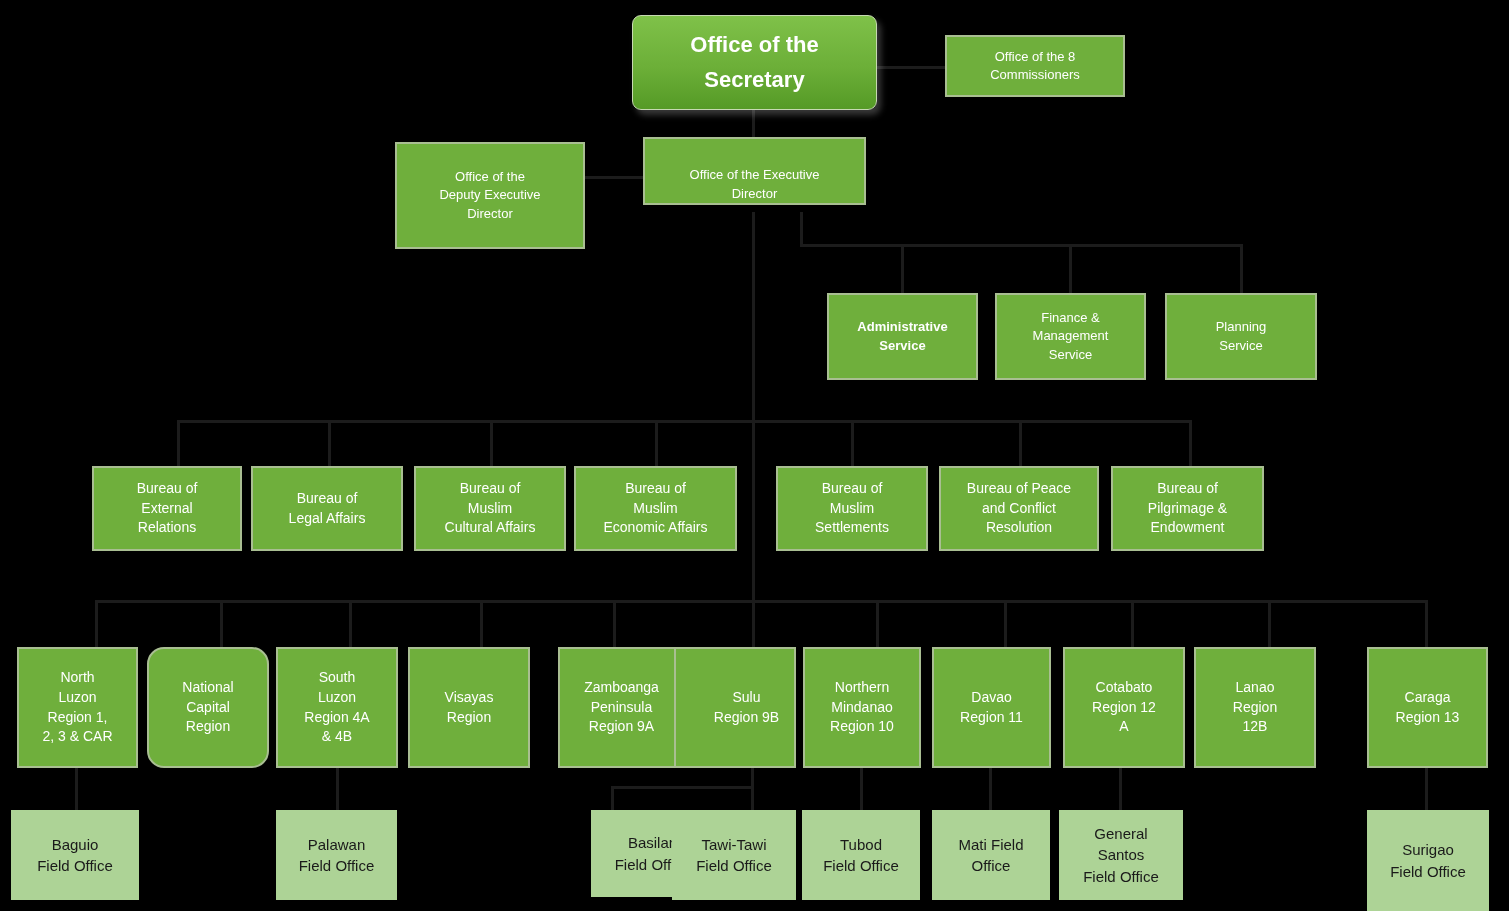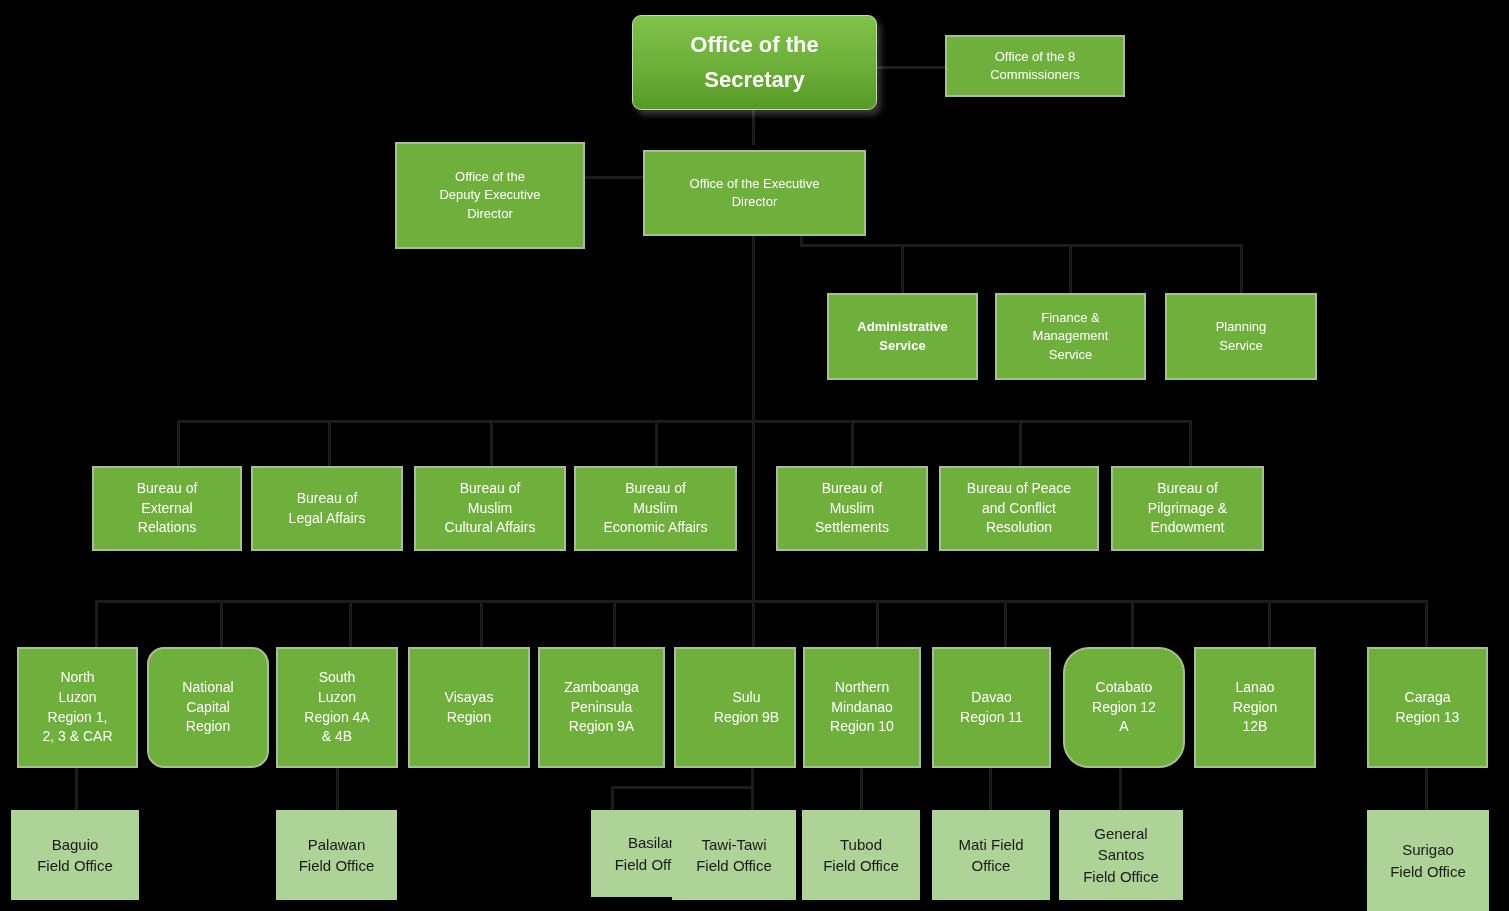--- a/index.html
+++ b/index.html
@@ -110,21 +110,21 @@
   <div class="box root" style="left:632px;top:15px;width:245px;height:95px;">
     <span class="lbl">Office of the
 Secretary</span>
   </div>
 
   <div class="box node" style="left:945px;top:35px;width:180px;height:62px;">
     <span class="lbl">Office of the 8
 Commissioners</span>
   </div>
 
-  <div class="box node" style="left:643px;top:150px;width:223px;height:86px;">
+  <div class="box node" style="left:643px;top:137px;width:223px;height:68px;align-items:flex-end;">
     <span class="lbl">Office of the Executive
 Director</span>
   </div>
 
   <div class="box node" style="left:395px;top:142px;width:190px;height:107px;">
     <span class="lbl">Office of the
 Deputy Executive
 Director</span>
   </div>
 
@@ -191,39 +191,39 @@
   <div class="box node small" style="left:276px;top:647px;width:122px;height:121px;">
     <span class="lbl">South
 Luzon
 Region 4A
 &amp; 4B</span>
   </div>
   <div class="box node small" style="left:408px;top:647px;width:122px;height:121px;">
     <span class="lbl">Visayas
 Region</span>
   </div>
-  <div class="box node small" style="left:538px;top:647px;width:127px;height:121px;">
+  <div class="box node small" style="left:558px;top:647px;width:127px;height:121px;">
     <span class="lbl">Zamboanga
 Peninsula
 Region 9A</span>
   </div>
   <div class="box node small" style="left:674px;top:647px;width:122px;height:121px;padding-left:23px;">
     <span class="lbl">Sulu
 Region 9B</span>
   </div>
   <div class="box node small" style="left:803px;top:647px;width:118px;height:121px;">
     <span class="lbl">Northern
 Mindanao
 Region 10</span>
   </div>
   <div class="box node small" style="left:932px;top:647px;width:119px;height:121px;">
     <span class="lbl">Davao
 Region 11</span>
   </div>
-  <div class="box node small" style="left:1063px;top:647px;width:122px;height:121px;border-radius:26px;">
+  <div class="box node small" style="left:1063px;top:647px;width:122px;height:121px;">
     <span class="lbl">Cotabato
 Region 12
 A</span>
   </div>
   <div class="box node small" style="left:1194px;top:647px;width:122px;height:121px;">
     <span class="lbl">Lanao
 Region
 12B</span>
   </div>
   <div class="box node small" style="left:1367px;top:647px;width:121px;height:121px;">

